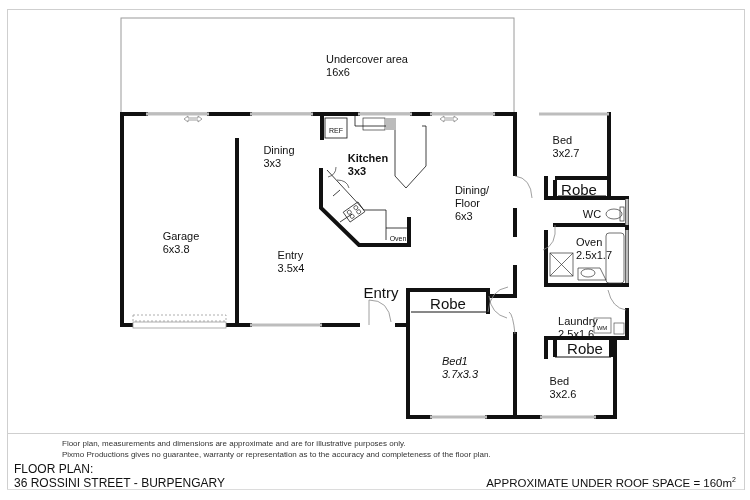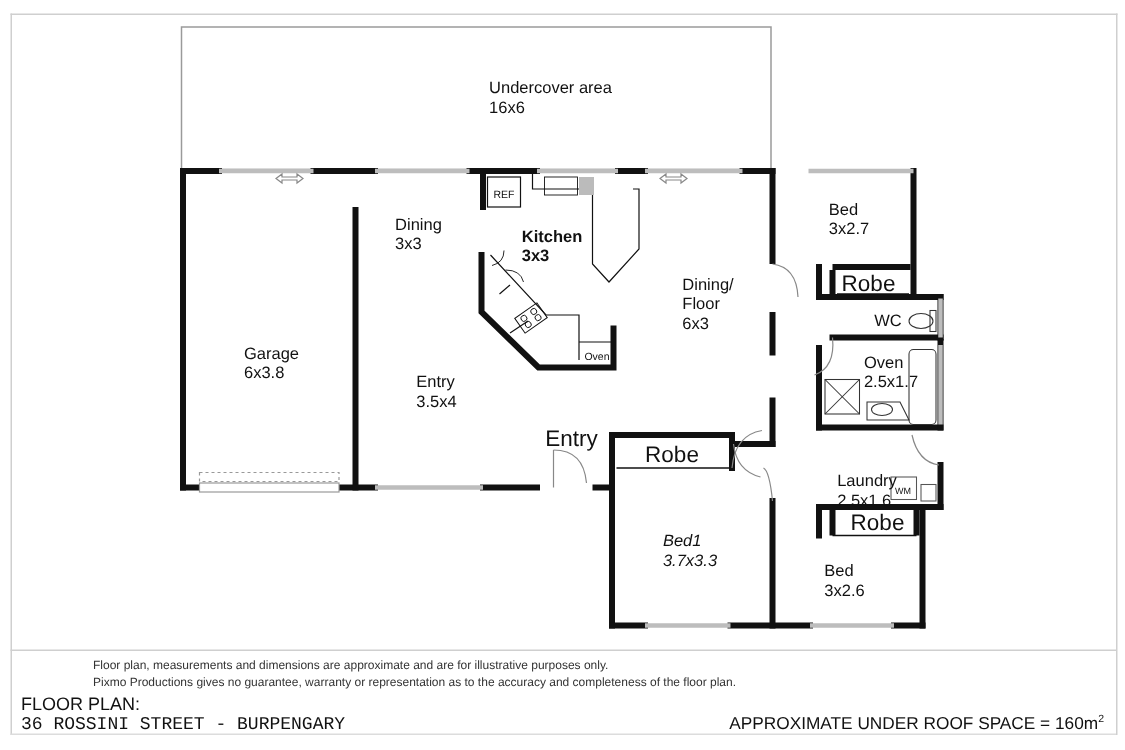--- a/index.html
+++ b/index.html
@@ -219,15 +219,15 @@
 </div>
 
 <div class="lbl tiny" style="left:336px;top:124px;">REF</div>
 <div class="lbl tiny" style="left:398px;top:232px;">Oven</div>
 <div class="lbl tiny" style="left:602px;top:322px;font-size:6px;">WM</div>
 
 <div class="footer-rule"></div>
 <div class="disc" style="top:438px;">Floor plan, measurements and dimensions are approximate and are for illustrative purposes only.</div>
 <div class="disc" style="top:449px;">Pixmo Productions gives no guarantee, warranty or representation as to the accuracy and completeness of the floor plan.</div>
 <div class="fp" style="top:462px;">FLOOR PLAN:</div>
-<div class="fp" style="top:476px;font-family:Liberation Mono, monospace;">36 ROSSINI STREET - BURPENGARY</div>
+<div class="fp" style="top:476px;">36 ROSSINI STREET - BURPENGARY</div>
 <div class="area"><span>APPROXIMATE UNDER ROOF SPACE = 160m</span><sup>2</sup></div>
 <div class="footer-bottom"></div>
 
 </body></html>

